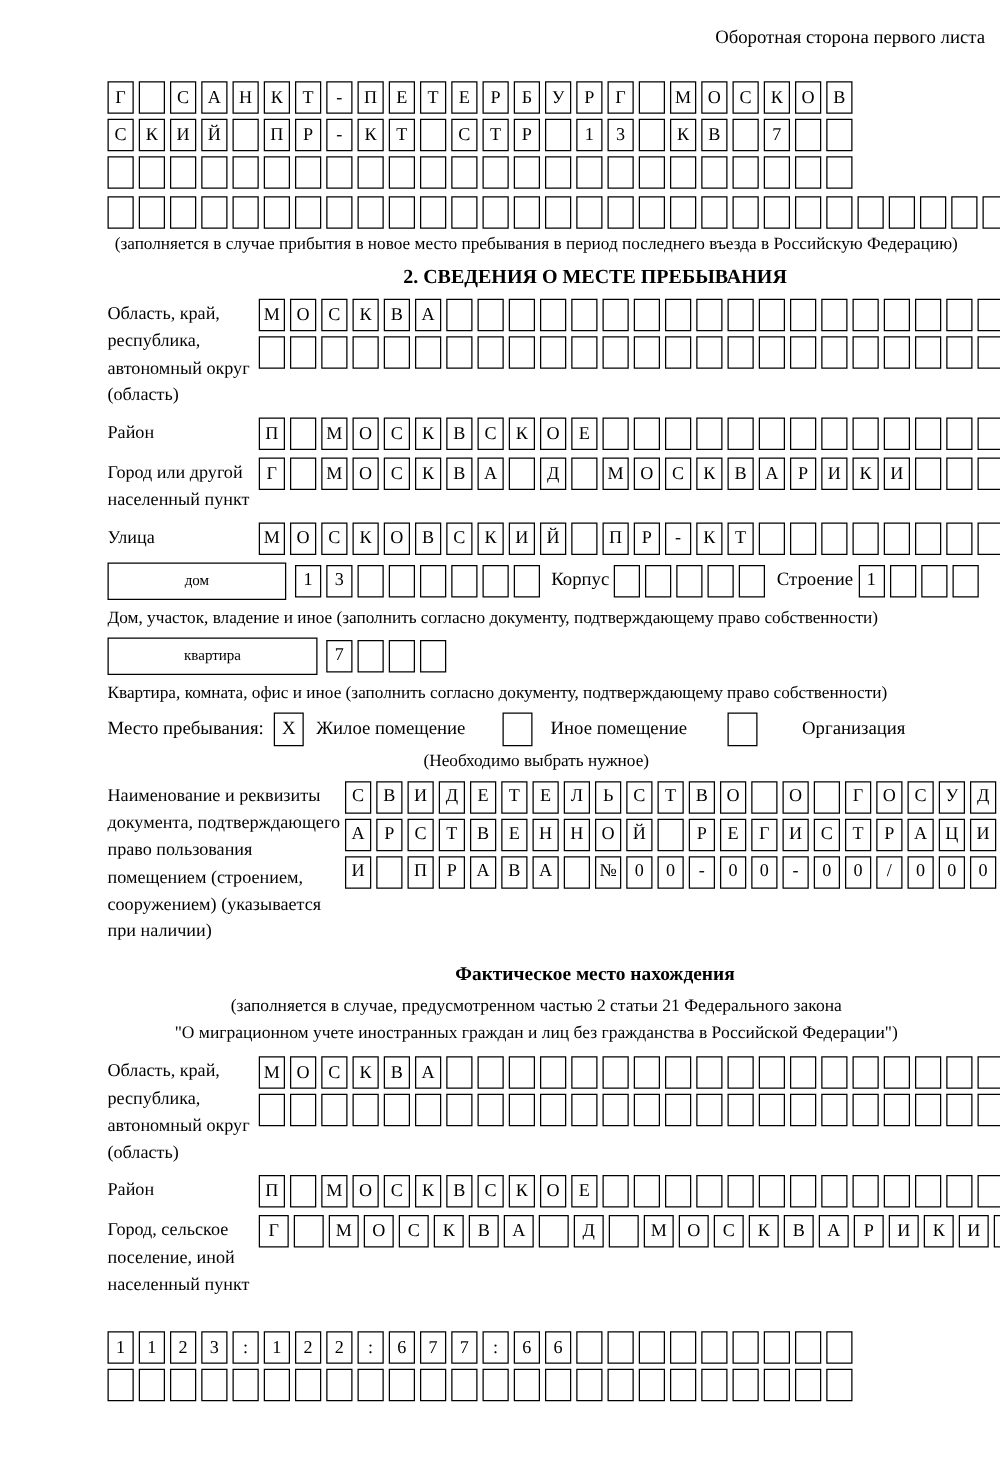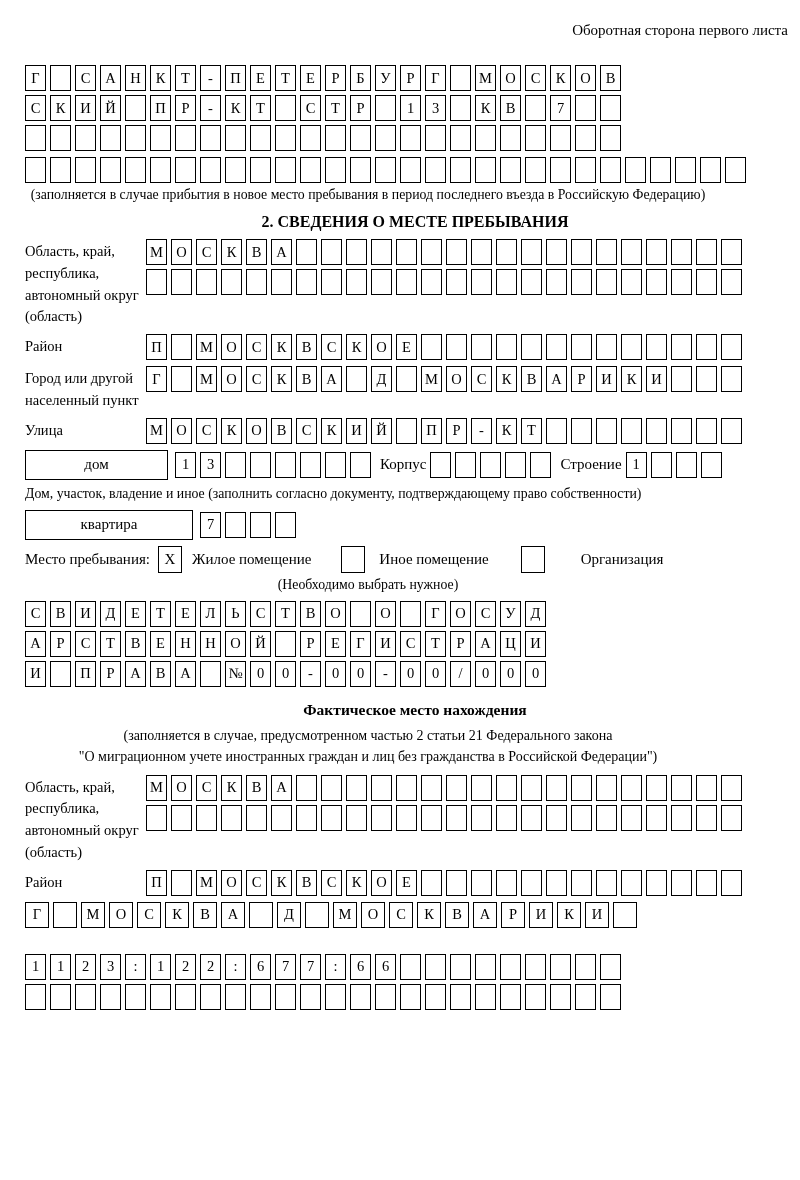--- a/index.html
+++ b/index.html
@@ -1,31 +1,31 @@
 <!DOCTYPE html>
 <html><head>
 <meta charset="utf-8">
 <style>
   html,body{margin:0;padding:0;background:#fff;}
   body{width:800px;height:1180px;font-family:"Liberation Serif","DejaVu Serif",serif;color:#000;}
-  .page{box-sizing:border-box;width:800px;height:1180px;padding:16px 10px 0 25px;overflow:hidden;}
+  .page{box-sizing:border-box;width:800px;height:1180px;padding:16px 10px 0 86px;overflow:hidden;}
   .hdr-note{text-align:right;font-size:15px;margin:6px 2px 26px 0;}
   .frow{display:flex;align-items:flex-start;margin-bottom:6px;}
   .flabel{flex:none;font-size:14.5px;line-height:1.5;padding-top:2px;}
   .w121{width:121px;}
   .w190{width:190px;}
   .boxcol{display:flex;flex-direction:column;gap:4px;}
   .boxrow{display:flex;gap:4px;}
   .cell{flex:none;box-sizing:border-box;width:21px;height:26px;border:1.6px solid #000;
         display:inline-flex;align-items:center;justify-content:center;font-size:14.5px;background:#fff;}
   .wide .cell{width:24px;}
   .chk{flex:none;box-sizing:border-box;width:24px;height:27px;border:1.6px solid #000;
        display:inline-flex;align-items:center;justify-content:center;font-size:15px;}
   .widebox{flex:none;box-sizing:border-box;border:1.8px solid #000;height:30px;
-           display:inline-flex;align-items:center;justify-content:center;font-size:15px;}
+           display:inline-flex;align-items:center;justify-content:center;font-size:12px;}
   .centerline{margin-left:-47px;width:780px;text-align:center;}
   .caption{font-size:13.8px;}
   .heading{font-weight:bold;font-size:16px;margin:10px 0 8px 0;}
   .subheading{font-weight:bold;font-size:15.5px;margin:14px 0 6px 0;}
   .note-sm{font-size:14px;line-height:1.5;} .mb8{margin-bottom:8px;} .mt4{margin-top:4px;}
   .inline-row{display:flex;align-items:center;font-size:15px;}
 </style>
 </head>
 <body>
 
@@ -330,33 +330,35 @@
 
   <div class="frow" style="align-items:center;">
     <div class="widebox" style="width:168px;">квартира</div>
     <div class="boxrow" style="margin-left:7px;">
         <span class="cell">7</span>
         <span class="cell"></span>
         <span class="cell"></span>
         <span class="cell"></span>
       </div>
   </div>
+  <div class="caption mb8">Квартира, комната, офис и иное (заполнить согласно документу, подтверждающему право собственности)</div>
 
   <div class="inline-row">
     <span>Место пребывания:</span>
     <span class="chk" style="margin-left:8px;">X</span>
     <span style="margin-left:10px;">Жилое помещение</span>
     <span class="chk" style="margin-left:30px;"></span>
     <span style="margin-left:14px;font-family:Liberation Serif, serif;">Иное помещение</span>
     <span class="chk" style="margin-left:32px;"></span>
     <span style="margin-left:36px;text-align:right;">Организация</span>
   </div>
   <div class="centerline caption mt4 mb8">(Необходимо выбрать нужное)</div>
 
   <div class="frow">
+    <div class="flabel w190">Наименование и реквизиты документа, подтверждающего право пользования помещением (строением, сооружением) (указывается при наличии)</div>
     <div class="boxcol">
       <div class="boxrow">
           <span class="cell">С</span>
           <span class="cell">В</span>
           <span class="cell">И</span>
           <span class="cell">Д</span>
           <span class="cell">Е</span>
           <span class="cell">Т</span>
           <span class="cell">Е</span>
           <span class="cell">Л</span>
@@ -509,20 +511,21 @@
         <span class="cell"></span>
         <span class="cell"></span>
         <span class="cell"></span>
         <span class="cell"></span>
         <span class="cell"></span>
         <span class="cell"></span>
       </div>
   </div>
 
   <div class="frow">
+    <div class="flabel w121">Город, сельское поселение, иной населенный пункт</div>
     <div class="boxrow wide">
         <span class="cell">Г</span>
         <span class="cell"></span>
         <span class="cell">М</span>
         <span class="cell">О</span>
         <span class="cell">С</span>
         <span class="cell">К</span>
         <span class="cell">В</span>
         <span class="cell">А</span>
         <span class="cell"></span>

